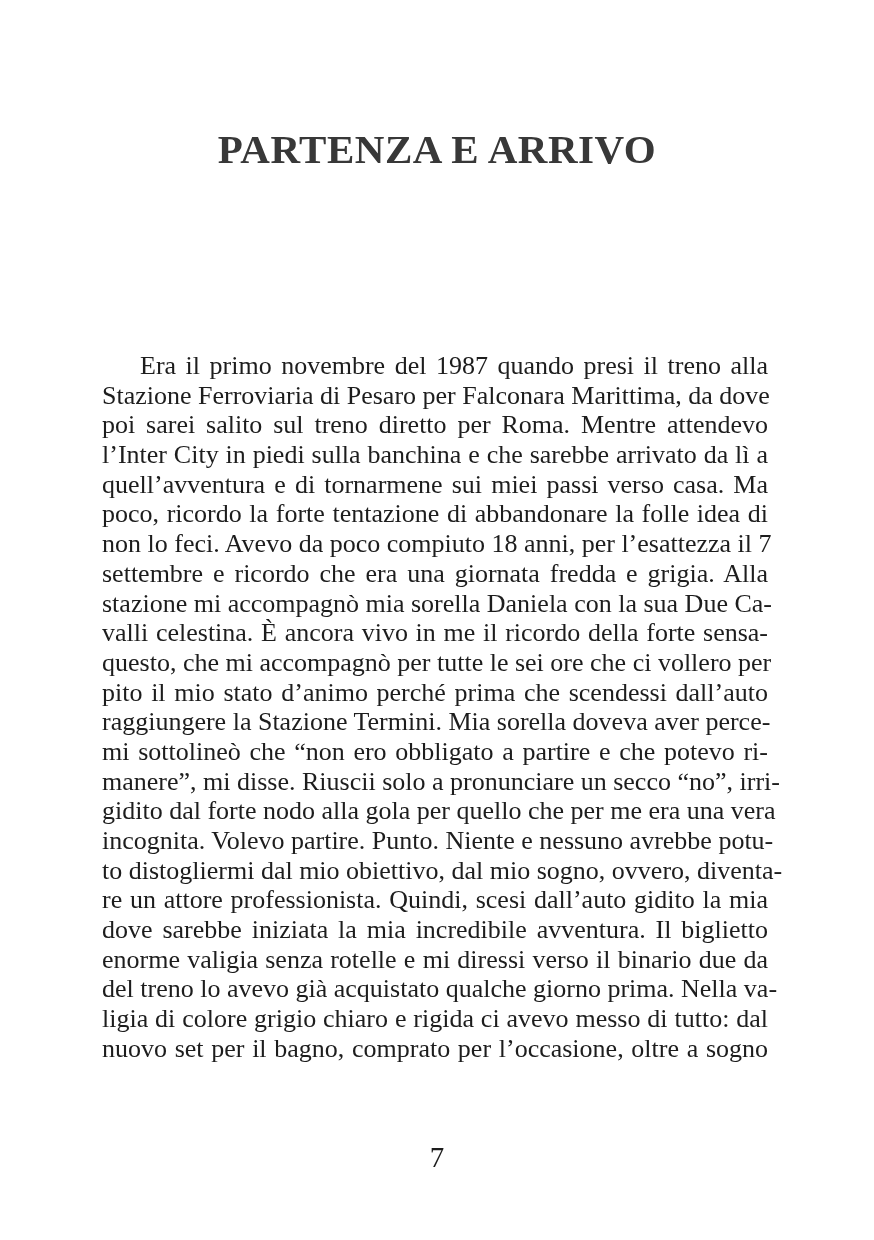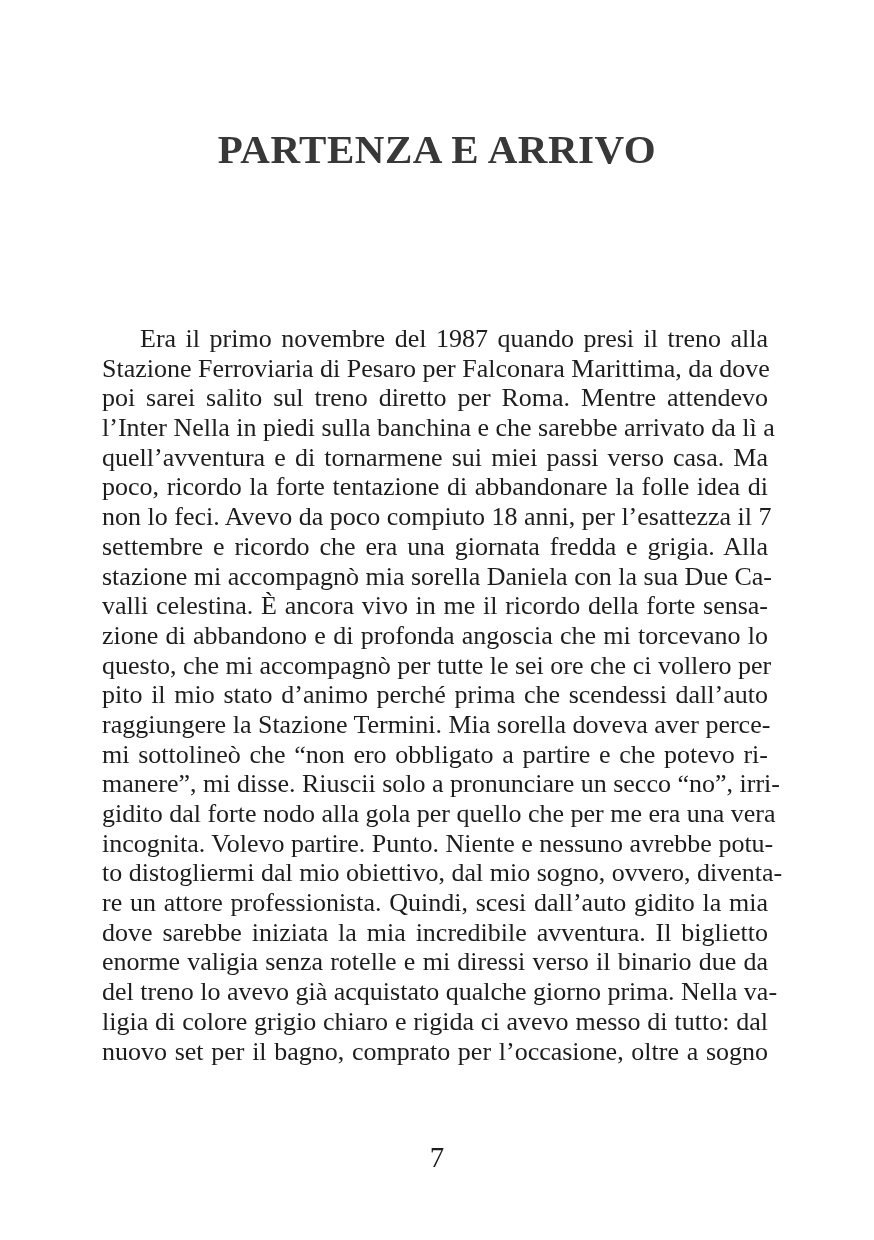--- a/index.html
+++ b/index.html
@@ -39,20 +39,21 @@
     color: #1d1d1d;
   }
   .body-text .line {
     text-align: justify;
     text-align-last: justify;
     white-space: nowrap;
     height: 29.7px;
   }
   .body-text .line:first-child {
     text-indent: 38px;
+    margin-top: 27px;
   }
   .page-number {
     position: absolute;
     top: 1140px;
     left: 0;
     width: 874px;
     text-align: center;
     font-size: 29px;
     color: #1d1d1d;
     line-height: 1.2;
@@ -61,28 +62,27 @@
 </head>
 <body>
 
 <div class="page">
   <h1 class="chapter-title">PARTENZA E ARRIVO</h1>
 
   <div class="body-text">
       <div class="line">Era il primo novembre del 1987 quando presi il treno alla</div>
       <div class="line">Stazione Ferroviaria di Pesaro per Falconara Marittima, da dove</div>
       <div class="line">poi sarei salito sul treno diretto per Roma. Mentre attendevo</div>
-      <div class="line">l’Inter Nella in piedi sulla banchina e che sarebbe arrivato da lì a</div>
+      <div class="line">l’Inter City in piedi sulla banchina e che sarebbe arrivato da lì a</div>
       <div class="line">quell’avventura e di tornarmene sui miei passi verso casa. Ma</div>
       <div class="line">poco, ricordo la forte tentazione di abbandonare la folle idea di</div>
       <div class="line">non lo feci. Avevo da poco compiuto 18 anni, per l’esattezza il 7</div>
       <div class="line">settembre e ricordo che era una giornata fredda e grigia. Alla</div>
       <div class="line">stazione mi accompagnò mia sorella Daniela con la sua Due Ca-</div>
       <div class="line">valli celestina. È ancora vivo in me il ricordo della forte sensa-</div>
-      <div class="line">zione di abbandono e di profonda angoscia che mi torcevano lo</div>
       <div class="line">questo, che mi accompagnò per tutte le sei ore che ci vollero per</div>
       <div class="line">pito il mio stato d’animo perché prima che scendessi dall’auto</div>
       <div class="line">raggiungere la Stazione Termini. Mia sorella doveva aver perce-</div>
       <div class="line">mi sottolineò che “non ero obbligato a partire e che potevo ri-</div>
       <div class="line">manere”, mi disse. Riuscii solo a pronunciare un secco “no”, irri-</div>
       <div class="line">gidito dal forte nodo alla gola per quello che per me era una vera</div>
       <div class="line">incognita. Volevo partire. Punto. Niente e nessuno avrebbe potu-</div>
       <div class="line">to distogliermi dal mio obiettivo, dal mio sogno, ovvero, diventa-</div>
       <div class="line">re un attore professionista. Quindi, scesi dall’auto gidito la mia</div>
       <div class="line">dove sarebbe iniziata la mia incredibile avventura. Il biglietto</div>

